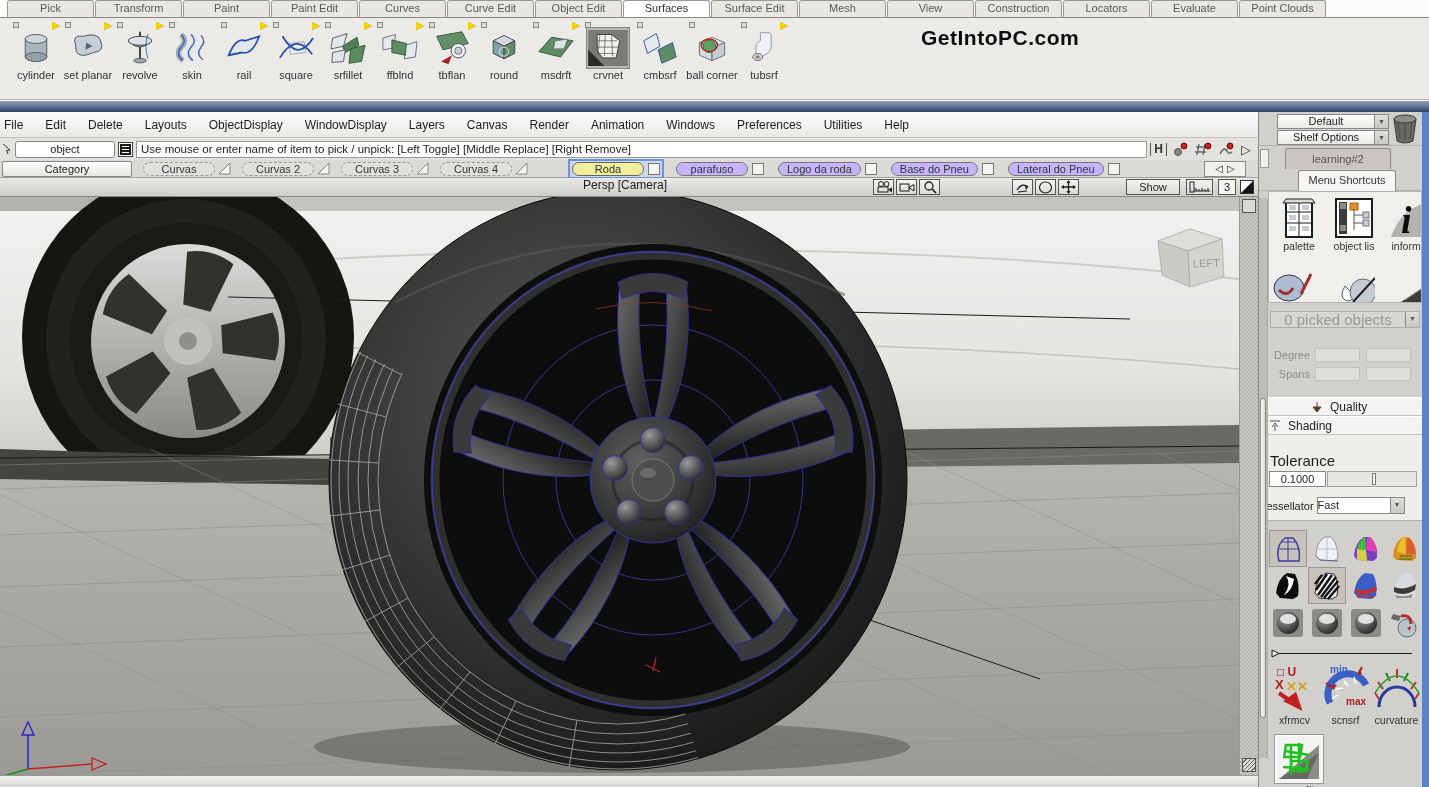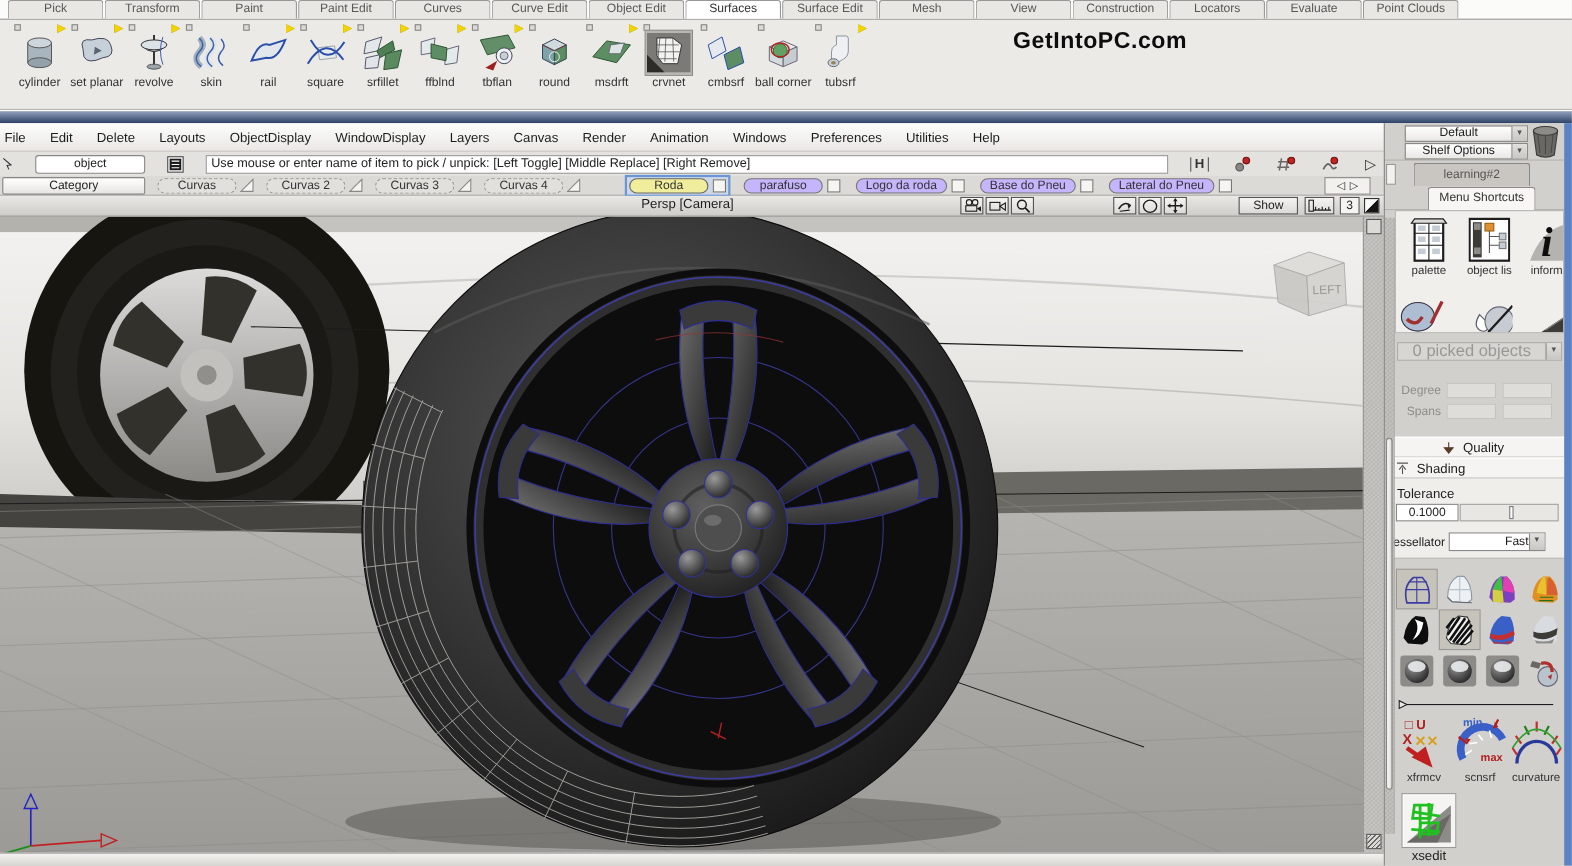--- a/index.html
+++ b/index.html
@@ -26,21 +26,21 @@
 
   .lower { display:flex; height:675px; }
   .main-left { width:1258px; display:flex; flex-direction:column; }
 
   
   .menubar { height:26px; background:linear-gradient(#fdfdfc,#e9e8e5); border-bottom:1px solid #c6c4c0; display:flex; align-items:center; overflow:hidden; }
   .menu-item { padding:0 11px; font-size:12px; color:#1d1d1d; white-space:nowrap; }
   .menu-item:first-child { margin-left:-7px; }
 
   
-  .promptrow { height:22px; background:#e4e2de; display:flex; align-items:center; gap:20px; padding:0 3px 0 2px; }
+  .promptrow { height:22px; background:#e4e2de; display:flex; align-items:center; gap:3px; padding:0 3px 0 2px; }
   .cursor-glyph { width:10px; height:12px; }
   .pickselect { width:100px; height:17px; background:#fff; border:1px solid #8a8886; border-radius:3px; font-size:11px; text-align:center; line-height:15px; }
   .listbtn { width:15px; height:15px; background:#fff; border:1px solid #444; display:flex; align-items:center; justify-content:center; }
   .promptinput { flex:1; height:17px; background:#fff; border:1px solid #9a9896; font-size:11.5px; font-family:"Liberation Sans",sans-serif; color:#222; padding:0 4px; }
   .hbtn { width:17px; text-align:center; font-weight:bold; font-size:12px; color:#333; border-left:1px solid #555; border-right:1px solid #555; line-height:13px; }
   .ptool { width:20px; height:17px; display:flex; align-items:center; justify-content:center; }
   .ptri { font-size:13px; color:#333; padding:0 4px 0 2px; }
 
   
   .layerbar { height:18px; background:#dcdad6; border-bottom:1px solid #a5a3a0; display:flex; align-items:center; font-size:11px; }
@@ -100,28 +100,28 @@
   .pickedbar { margin:8px 2px 0 11px; height:17px; background:#d8d6d2; border:1px solid #b0aeaa; display:flex; }
   .pickedbar .lbl { flex:1; text-align:center; font-size:15px; color:#9a9896; line-height:15px; }
   .fieldrow { display:flex; align-items:center; margin:5px 3px 0 9px; font-size:11px; color:#8f8d89; }
   .fieldrow .flbl { width:42px; text-align:right; margin-right:5px; }
   .numfield { width:45px; height:14px; background:#deddd9; border:1px solid #c5c3bf; margin-right:6px; }
   .sechdr { margin-top:12px; height:19px; background:#f5f4f2; border-top:1px solid #fff; border-bottom:1px solid #c6c4c0; display:flex; align-items:center; font-size:12px; color:#1d1d1d; }
   .sechdr.q { margin-top:16px; }
   .sechdr .hicon { width:12px; height:12px; margin:0 7px 0 10px; }
   .sechdr.q .hicon { margin-left:52px; }
   .shadebox { background:#efeeeb; padding-bottom:6px; border-bottom:1px solid #b5b3af; }
-  .tol-label { font-size:12px; color:#1d1d1d; margin:7px 0 2px 11px; }
+  .tol-label { font-size:15px; color:#1d1d1d; margin:17px 0 2px 11px; }
   .tolrow { display:flex; margin-left:10px; }
   .tolfield { width:57px; height:16px; background:#fff; border:1px solid #8a8886; font-size:11px; text-align:center; line-height:14px; }
   .tolslider { width:90px; height:16px; background:#e8e7e4; border:1px solid #a5a3a0; position:relative; margin-left:1px; }
   .tolthumb { position:absolute; left:44px; top:1px; width:4px; height:12px; background:#fff; border:1px solid #777; }
   .tessrow { display:flex; align-items:center; margin:10px 0 0 2px; font-size:11px; color:#1d1d1d; }
   .tess-select { width:88px; height:17px; background:#fff; border:1px solid #8a8886; display:flex; margin-left:3px; }
-  .tess-select .lbl { flex:1; text-align:right; line-height:15px;padding-left:32px; }
+  .tess-select .lbl { flex:1; text-align:left; line-height:15px; }
   .shadegrid { display:grid; grid-template-columns:repeat(4,37px); gap:2px; margin:10px 0 0 11px; }
   .sgi { width:36px; height:35px; display:flex; align-items:center; justify-content:center; }
   .sgi.pressed { background:#c6c3bb; outline:1px solid #9a9896; }
   .sb-slider { margin:9px 10px 0 12px; height:9px; position:relative; }
   .sb-slider .line { position:absolute; left:8px; right:0; top:4px; border-top:1px solid #1d1d1d; }
   .sb-tools { display:flex; margin:5px 0 0 10px; }
   .sbt { width:52px; text-align:center; overflow:hidden; }
   .sbt .bicon { width:48px; height:48px; margin:0 auto; }
   .sbt .slbl { font-size:10.5px; color:#333; white-space:nowrap; }
   .xsedit-wrap { margin:8px 0 0 12px; width:56px; text-align:center; }

